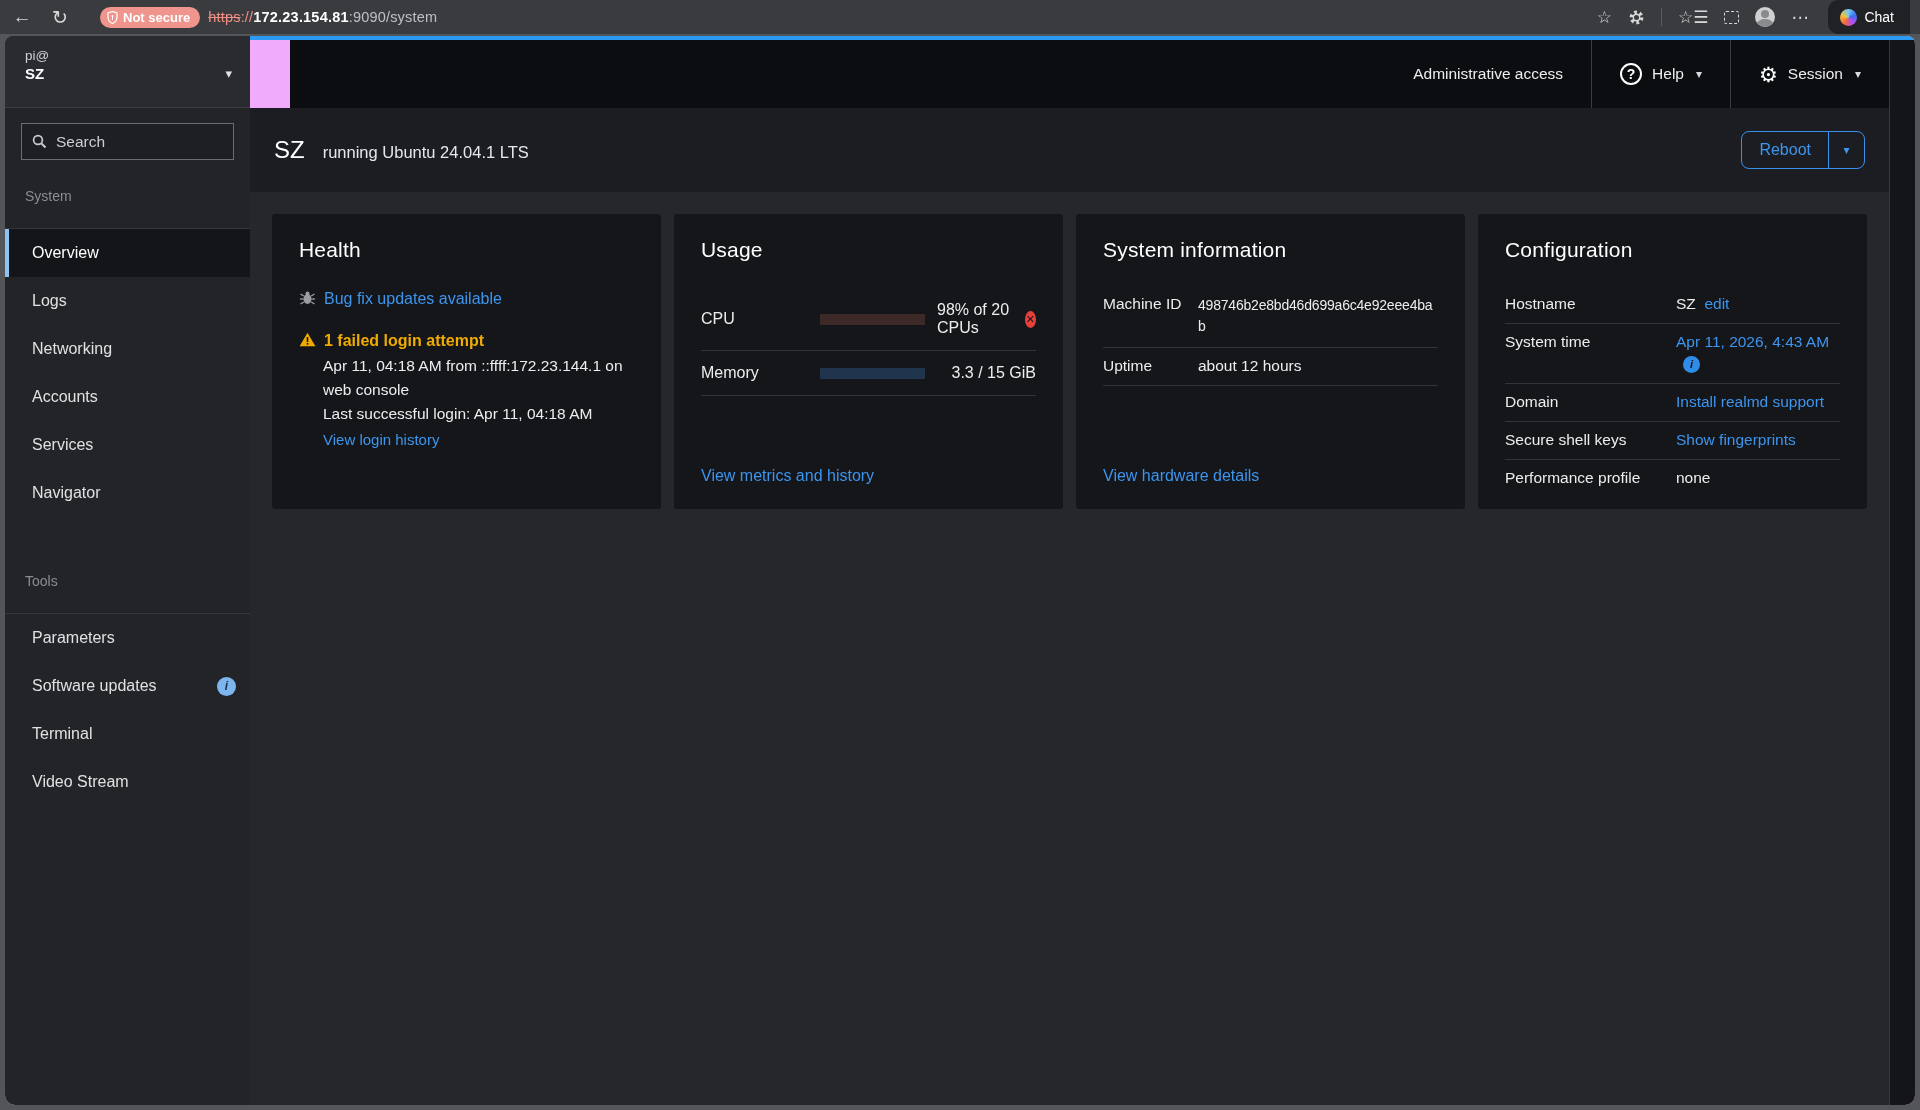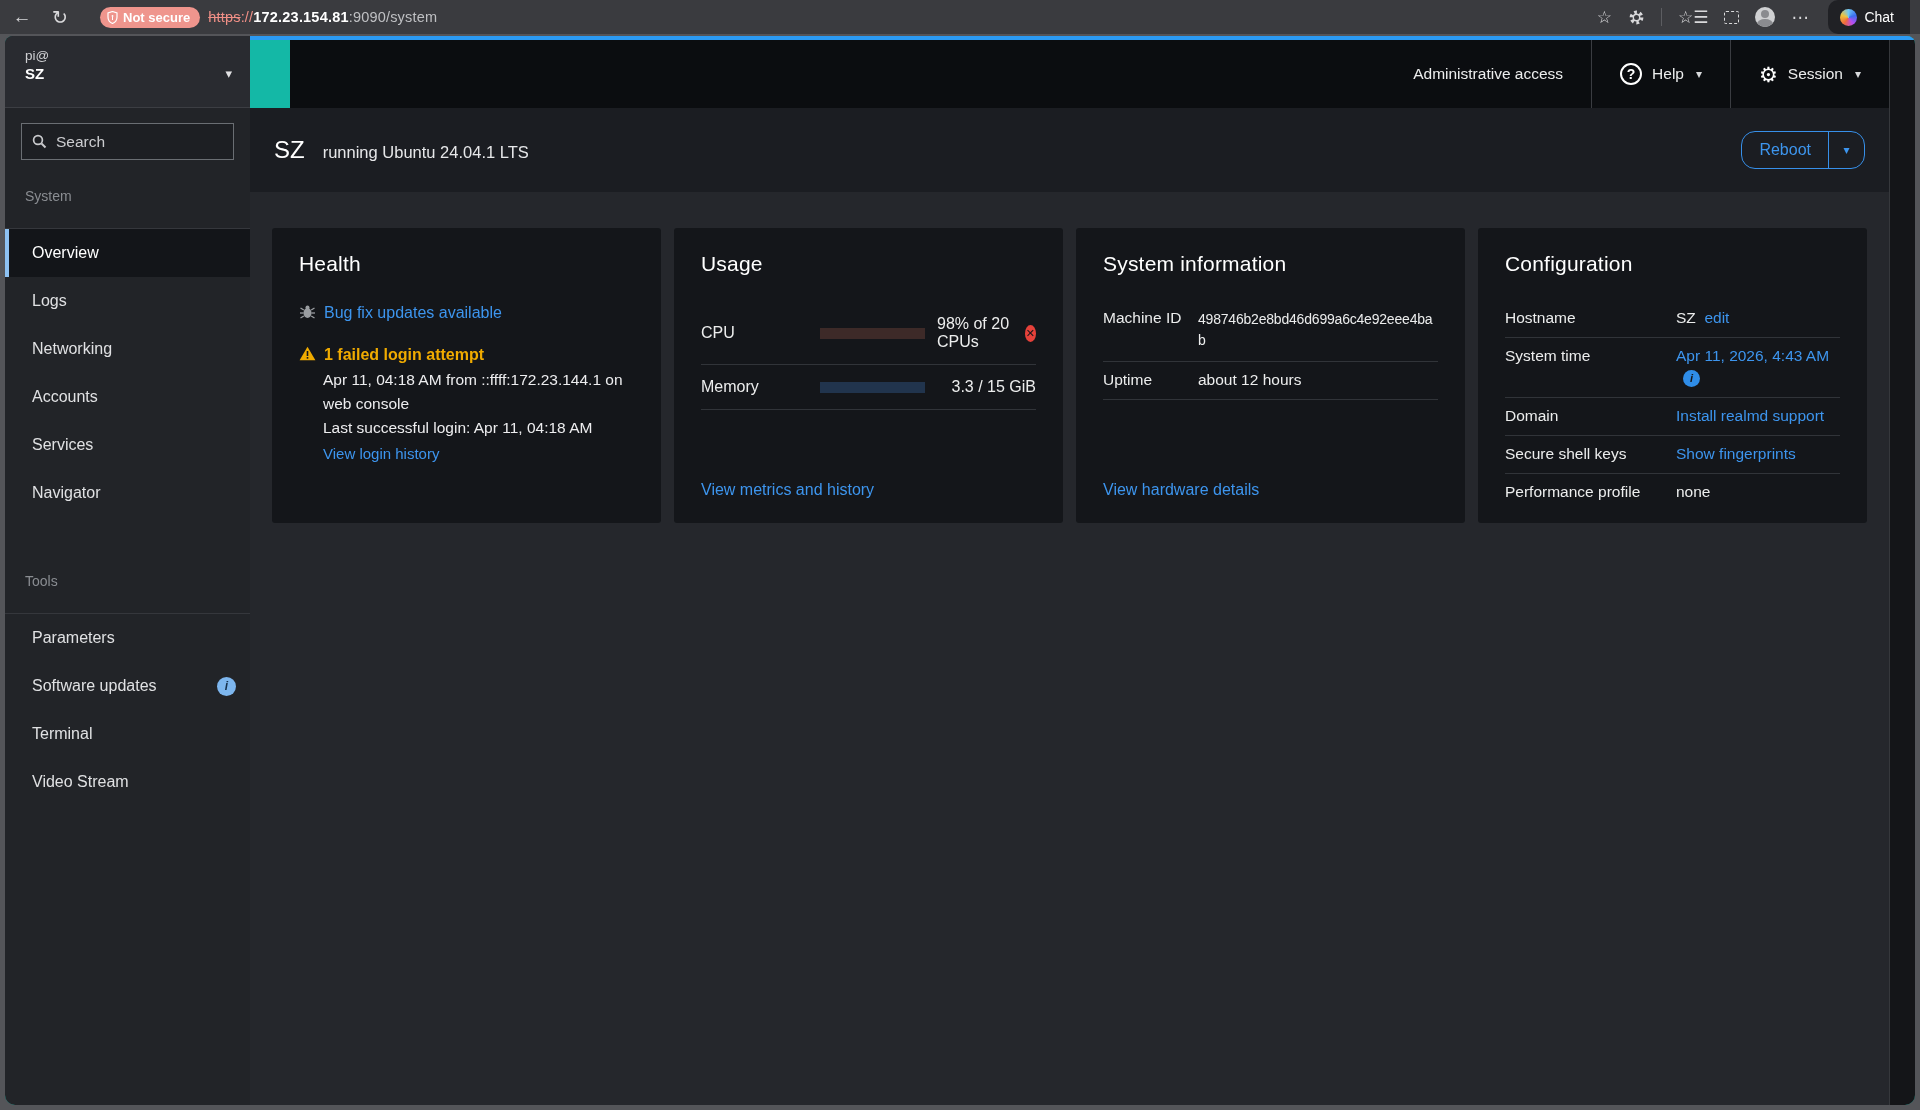--- a/index.html
+++ b/index.html
@@ -25,21 +25,21 @@
   .shotbox { width:15px; height:13px; border:1.5px dashed #d9d9db; border-radius:2px; }
   .chat-pill { background:#202125; height:34px; display:flex; align-items:center; gap:7px;
     padding:0 16px 0 12px; border-radius:10px 0 0 10px; margin-left:4px; }
   .copilot { width:17px; height:17px; border-radius:50%;
     background:conic-gradient(#6ec6f5,#3b6ff0,#b84df0,#f06a3c,#f0c33c,#6ec6f5); }
   .chat-pill span { color:#fff; font-size:14px; }
 
   
   .frame { height:1076px; background:#545559; padding:2px 5px 5px 5px; }
   .page { width:100%; height:100%; border-radius:8px 8px 10px 10px; overflow:hidden;
-    display:flex; background:#14b8a6; }
+    display:flex; background:#f0abfc; }
 
   
   .sidebar { width:245px; background:#222428; display:flex; flex-direction:column; flex:none; }
   .side-head { height:72px; background:#292b30; border-bottom:1px solid #3c3e43;
     padding:12px 18px 0 20px; position:relative; }
   .side-head .user { color:#cfd0d3; font-size:13.5px; }
   .side-head .host { color:#ffffff; font-size:15px; font-weight:bold; margin-top:2px; }
   .side-head .caret { position:absolute; right:18px; top:30px; color:#e2e2e4; font-size:13px; }
   .searchbox { margin:15px 16px 10px 16px; height:37px; border:1px solid #6a6e73; background:#1d1f23;
     display:flex; align-items:center; padding:0 10px; gap:9px; }
@@ -67,28 +67,28 @@
   .mast-item { height:100%; display:flex; align-items:center; padding:0 28px; color:#eceded; font-size:15.5px; gap:10px; }
   .mast-sep { width:1px; height:100%; background:#3a3c41; }
   .qmark { width:22px; height:22px; border:2px solid #fff; border-radius:50%; color:#fff; font-size:14px;
     font-weight:bold; display:flex; align-items:center; justify-content:center; }
   .gear { color:#fff; font-size:21px; line-height:1; }
   .mast-caret { color:#d8d9db; font-size:12px; margin-left:2px; }
 
   .titlebar { height:84px; background:#1b1d22; display:flex; align-items:center; padding:0 24px; }
   .titlebar .hostname { color:#fff; font-size:24px; }
   .titlebar .subtitle { color:#e6e7e9; font-size:16.5px; margin-left:18px; margin-top:4px; }
-  .reboot { margin-left:auto; display:flex; height:38px; border:1px solid #3790ea; border-radius:14px; overflow:hidden; }
+  .reboot { margin-left:auto; display:flex; height:38px; border:1px solid #3790ea; border-radius:8px; overflow:hidden; }
   .reboot .rb-main { color:#3d95ee; font-size:16px; display:flex; align-items:center; padding:0 17px; cursor:pointer; }
   .reboot .rb-caret { width:36px; border-left:1px solid #3790ea; color:#3d95ee; display:flex;
     align-items:center; justify-content:center; font-size:12px; cursor:pointer; }
 
   .content { flex:1; background:#25272c; padding:22px; overflow:hidden; }
   .cards { display:grid; grid-template-columns:repeat(4,1fr); gap:13px; }
-  .card { background:#14161a; border-radius:3px; height:295px; padding:24px 27px; display:flex; flex-direction:column;margin-top:14px; }
+  .card { background:#14161a; border-radius:3px; height:295px; padding:24px 27px; display:flex; flex-direction:column; }
   .card h2 { color:#fff; font-size:21px; font-weight:500; letter-spacing:.2px; }
   a.blue { color:#3d95ee; text-decoration:none; cursor:pointer; }
 
   
   .health-row { display:flex; align-items:flex-start; gap:8px; margin-top:28px; font-size:16px; }
   .health-row.warn { margin-top:24px; }
   .warn-title { color:#f0ab00; font-weight:bold; font-size:16px; }
   .warn-details { margin:4px 0 0 24px; color:#ededef; font-size:15.5px; line-height:1.55; max-width:310px; }
   .login-link { margin:5px 0 0 24px; font-size:15px; }
 

